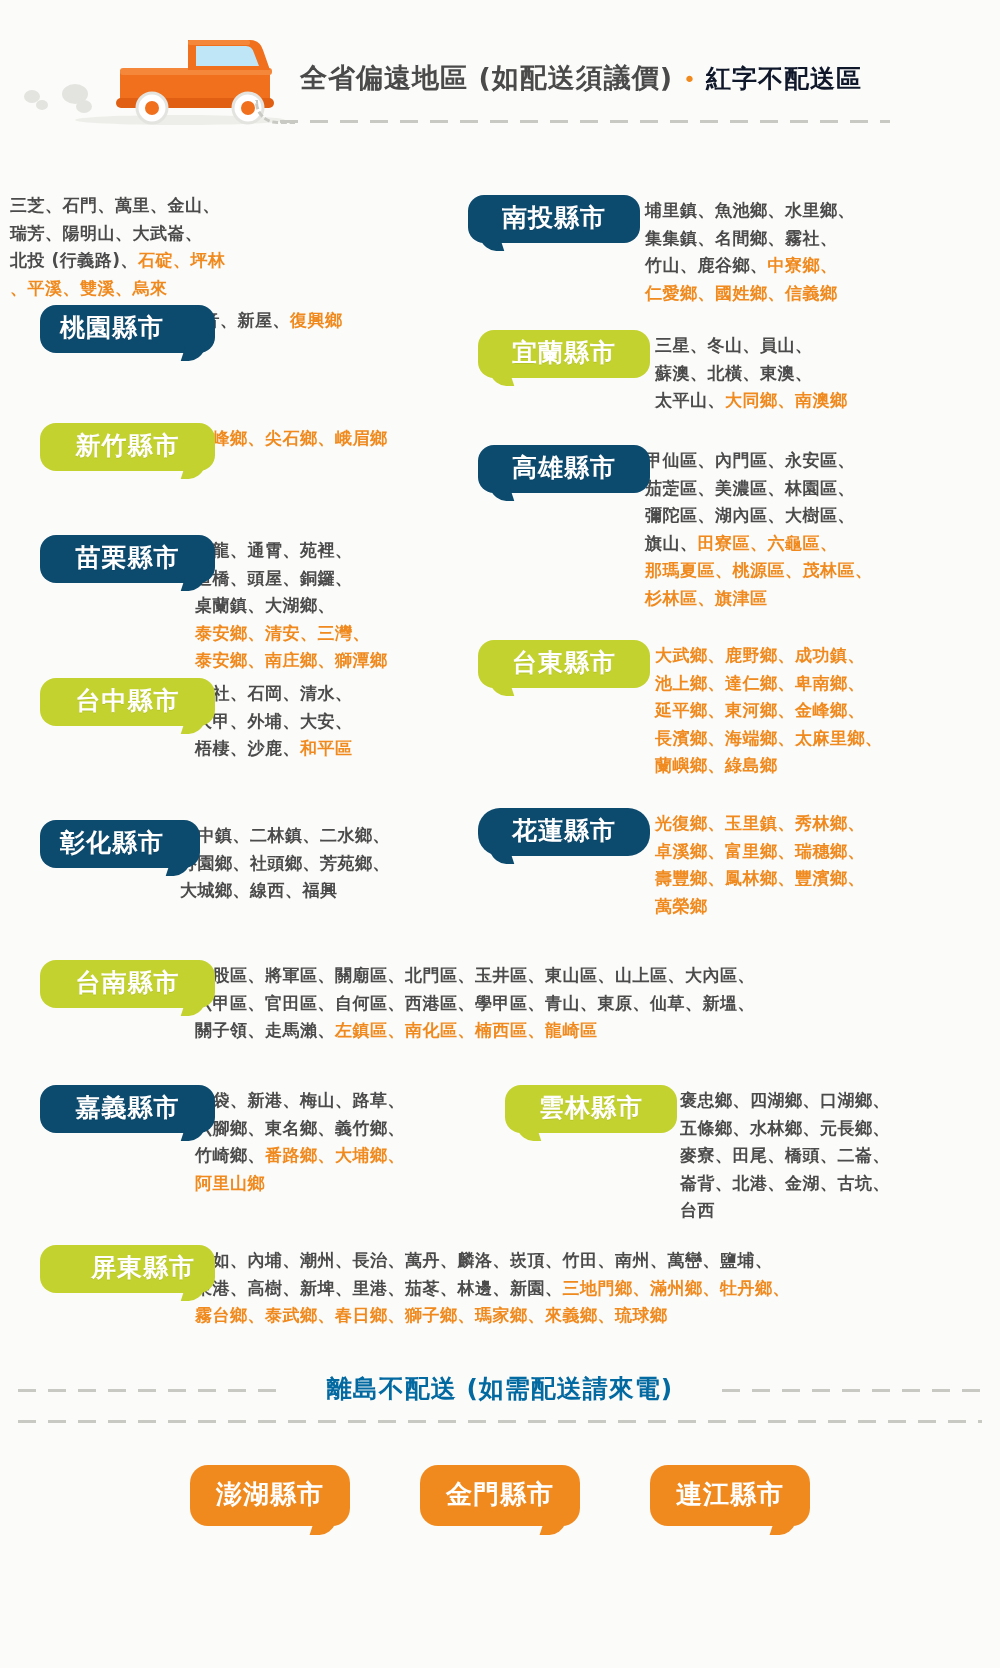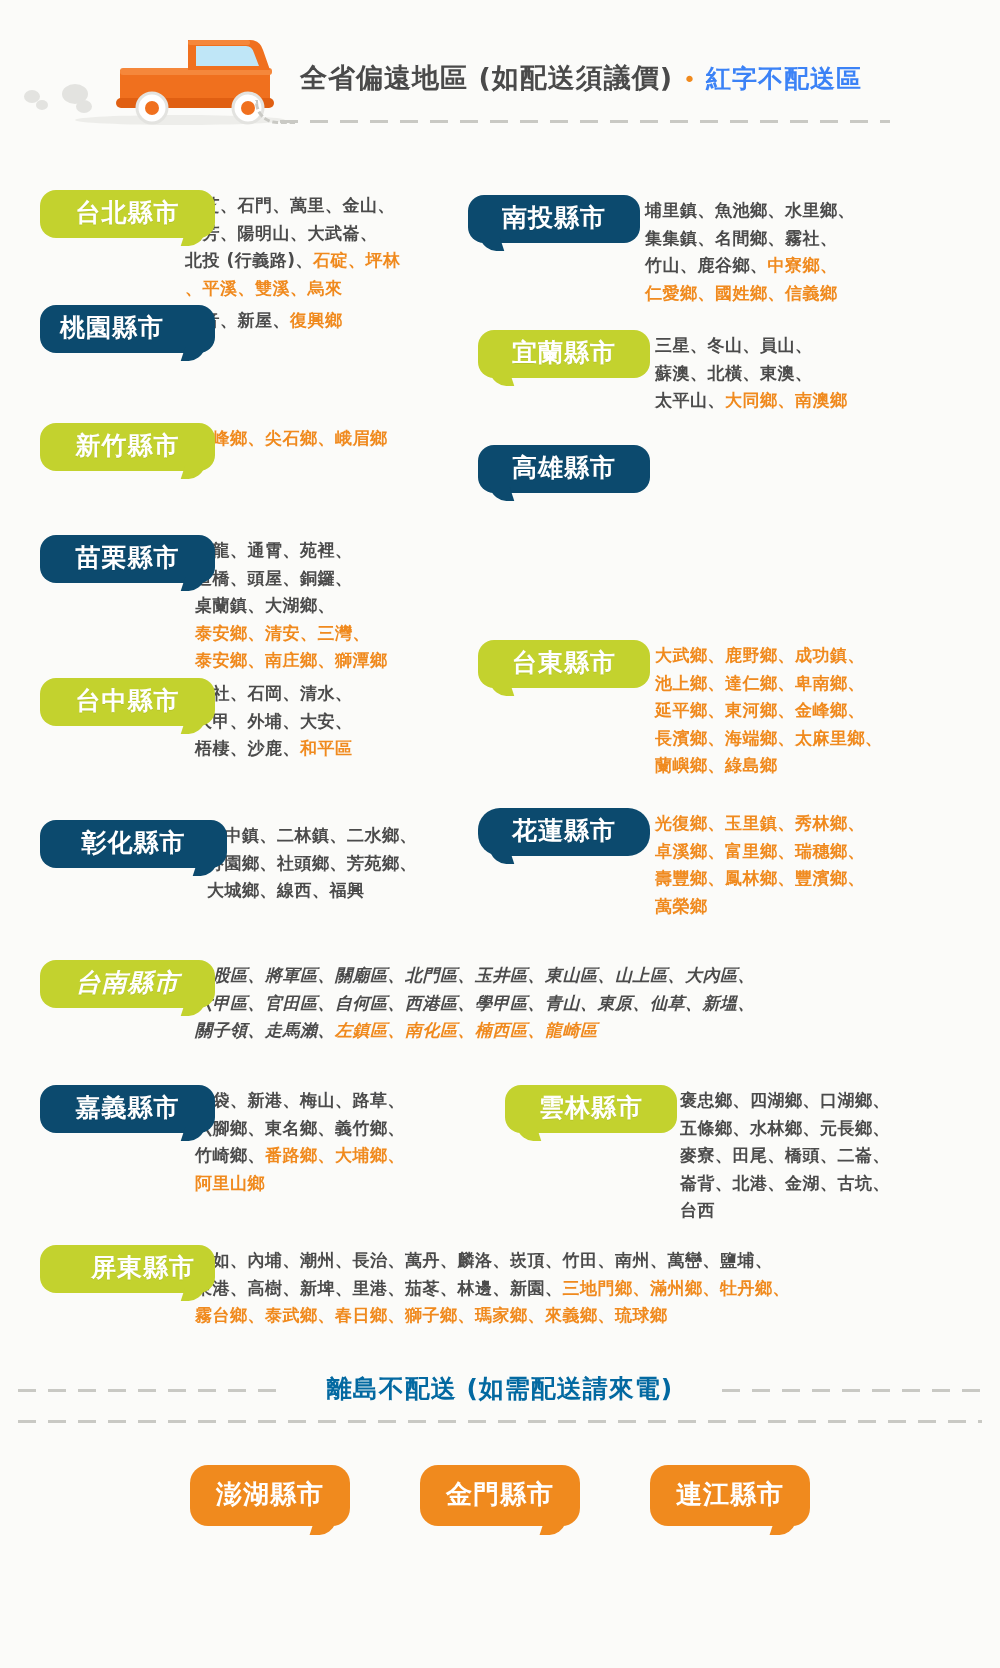--- a/index.html
+++ b/index.html
@@ -49,21 +49,21 @@
     letter-spacing: 1px;
   }
   .header-dot {
     color: #f08a1e;
     font-size: 22px;
     line-height: 1;
   }
   .header-sub {
     font-size: 25px;
     font-weight: bold;
-    color: #3b82f6;
+    color: #0f172a;
     letter-spacing: 1px;
   }
   .dash-header {
     position: absolute;
     left: 280px; top: 120px;
     width: 610px;
     height: 3px;
     background: repeating-linear-gradient(to right,
       #c9c9c4 0 18px, transparent 18px 30px);
   }
@@ -234,21 +234,20 @@
       <span class="header-title">全省偏遠地區 (如配送須議價)</span>
       <span class="header-dot">•</span>
       <span class="header-sub">紅字不配送區</span>
     </div>
     <div class="dash-header-curve"></div>
     <div class="dash-header"></div>
   </div>
 
   <div class="board" id="board" style="position: relative; height: 1220px;">
       <div class="entry" style="left: 40px; top: 50px;">
-        <div class="tag green" style="width: 175px; text-align: center;">台北縣市</div>
         <div class="places" style="margin-left: -30px; padding-top: 2px;">
           <div><span>三芝、石門、萬里、金山、</span></div>
           <div><span>瑞芳、陽明山、大武崙、</span></div>
           <div><span>北投 (行義路)、</span><span class="no">石碇、坪林</span></div>
           <div><span class="no">、平溪、雙溪、烏來</span></div>
         </div>
       </div>
       <div class="entry" style="left: 40px; top: 165px;">
         <div class="tag blue" style="width: 175px; ">桃園縣市</div>
         <div class="places" style="margin-left: -30px; padding-top: 2px;">
@@ -273,28 +272,28 @@
       </div>
       <div class="entry" style="left: 40px; top: 538px;">
         <div class="tag green" style="width: 175px; text-align: center;">台中縣市</div>
         <div class="places" style="margin-left: -20px; padding-top: 2px;">
           <div><span>新社、石岡、清水、</span></div>
           <div><span>大甲、外埔、大安、</span></div>
           <div><span>梧棲、沙鹿、</span><span class="no">和平區</span></div>
         </div>
       </div>
       <div class="entry" style="left: 40px; top: 680px;">
-        <div class="tag blue" style="width: 187px; text-align: center;">彰化縣市</div>
+        <div class="tag blue" style="width: 160px; ">彰化縣市</div>
         <div class="places" style="margin-left: -20px; padding-top: 2px;">
           <div><span>田中鎮、二林鎮、二水鄉、</span></div>
           <div><span>芬園鄉、社頭鄉、芳苑鄉、</span></div>
           <div><span>大城鄉、線西、福興</span></div>
         </div>
       </div>
-      <div class="entry" style="left: 40px; top: 820px; font-style: italic;">
+      <div class="entry" style="left: 40px; top: 820px;">
         <div class="tag green" style="width: 175px; text-align: center;">台南縣市</div>
         <div class="places" style="margin-left: -20px; padding-top: 2px;">
           <div><span>七股區、將軍區、關廟區、北門區、玉井區、東山區、山上區、大內區、</span></div>
           <div><span>六甲區、官田區、自何區、西港區、學甲區、青山、東原、仙草、新塭、</span></div>
           <div><span>關子領、走馬瀨、</span><span class="no">左鎮區、南化區、楠西區、龍崎區</span></div>
         </div>
       </div>
       <div class="entry" style="left: 40px; top: 945px;">
         <div class="tag blue" style="width: 175px; text-align: center;">嘉義縣市</div>
         <div class="places" style="margin-left: -20px; padding-top: 2px;">
@@ -324,20 +323,28 @@
       <div class="entry" style="left: 478px; top: 190px;">
         <div class="tag green tail-left" style="width: 172px; text-align: center;">宜蘭縣市</div>
         <div class="places" style="margin-left: 5px; padding-top: 2px;">
           <div><span>三星、冬山、員山、</span></div>
           <div><span>蘇澳、北橫、東澳、</span></div>
           <div><span>太平山、</span><span class="no">大同鄉、南澳鄉</span></div>
         </div>
       </div>
       <div class="entry" style="left: 478px; top: 305px;">
         <div class="tag blue tail-left" style="width: 172px; text-align: center;">高雄縣市</div>
+        <div class="places" style="margin-left: -5px; padding-top: 2px;">
+          <div><span>甲仙區、內門區、永安區、</span></div>
+          <div><span>茄萣區、美濃區、林園區、</span></div>
+          <div><span>彌陀區、湖內區、大樹區、</span></div>
+          <div><span>旗山、</span><span class="no">田寮區、六龜區、</span></div>
+          <div><span class="no">那瑪夏區、桃源區、茂林區、</span></div>
+          <div><span class="no">杉林區、旗津區</span></div>
+        </div>
       </div>
       <div class="entry" style="left: 478px; top: 500px;">
         <div class="tag green tail-left" style="width: 172px; text-align: center;">台東縣市</div>
         <div class="places" style="margin-left: 5px; padding-top: 2px;">
           <div><span class="no">大武鄉、鹿野鄉、成功鎮、</span></div>
           <div><span class="no">池上鄉、達仁鄉、卑南鄉、</span></div>
           <div><span class="no">延平鄉、東河鄉、金峰鄉、</span></div>
           <div><span class="no">長濱鄉、海端鄉、太麻里鄉、</span></div>
           <div><span class="no">蘭嶼鄉、綠島鄉</span></div>
         </div>

